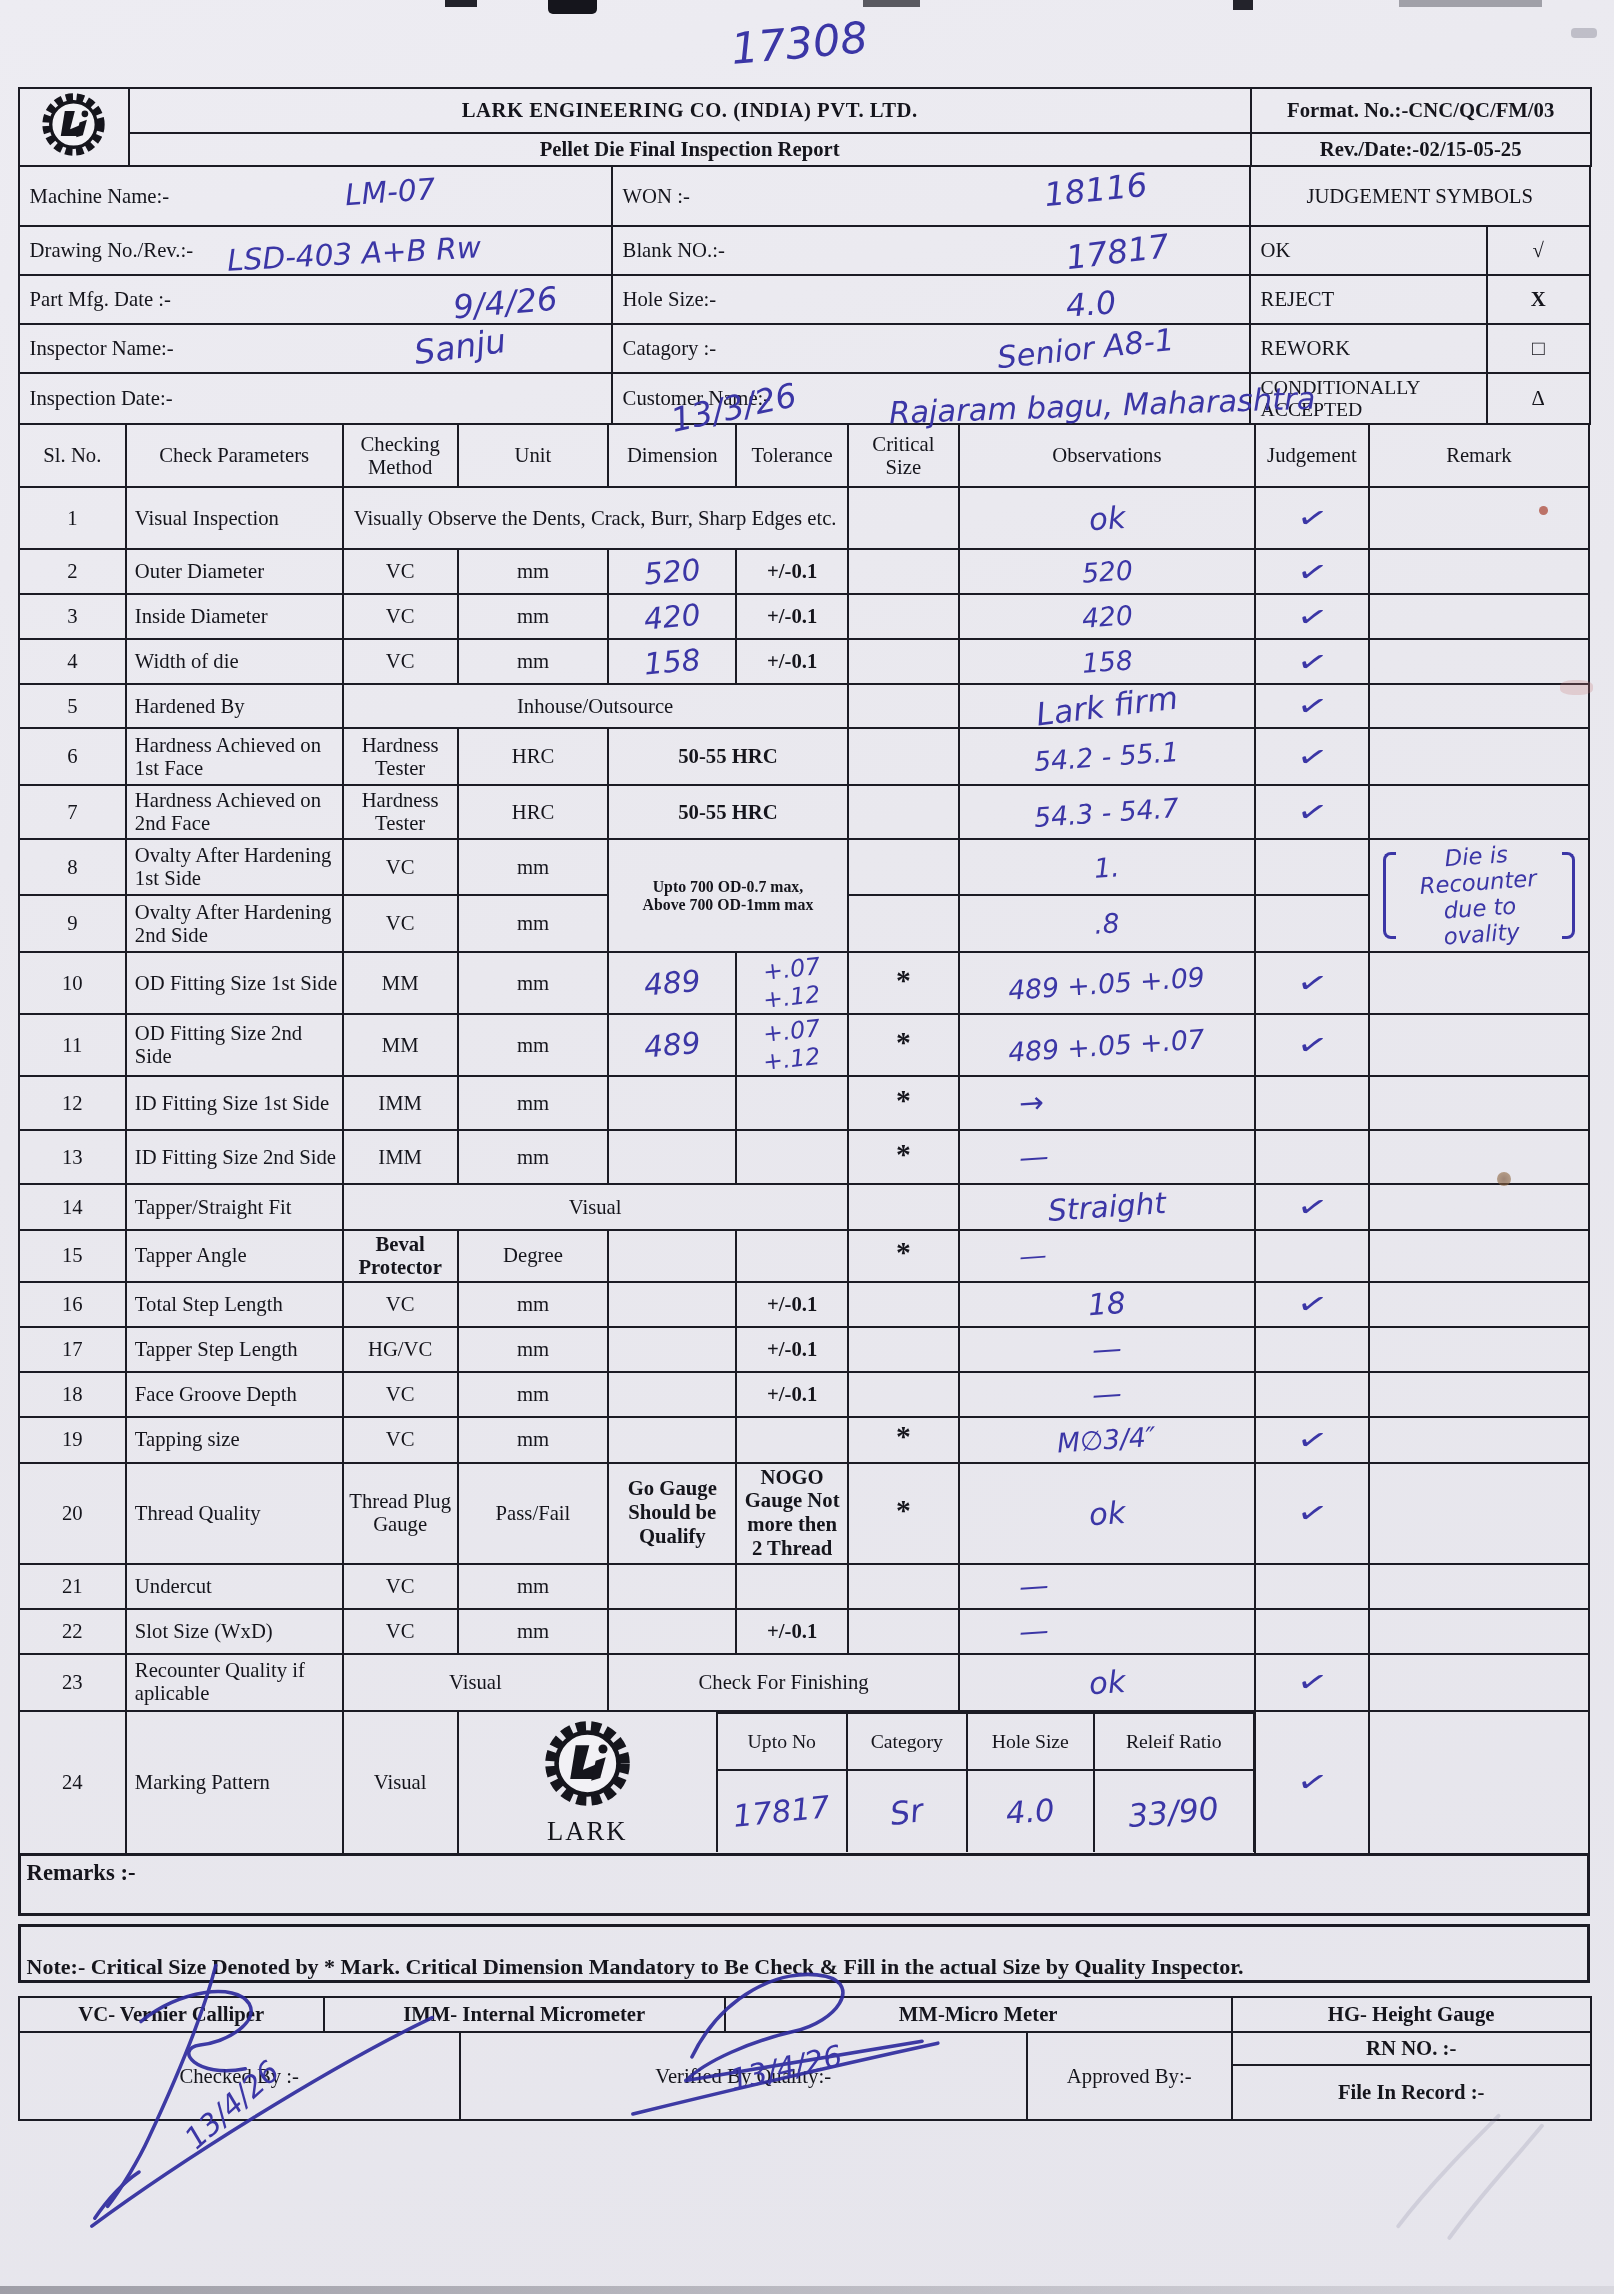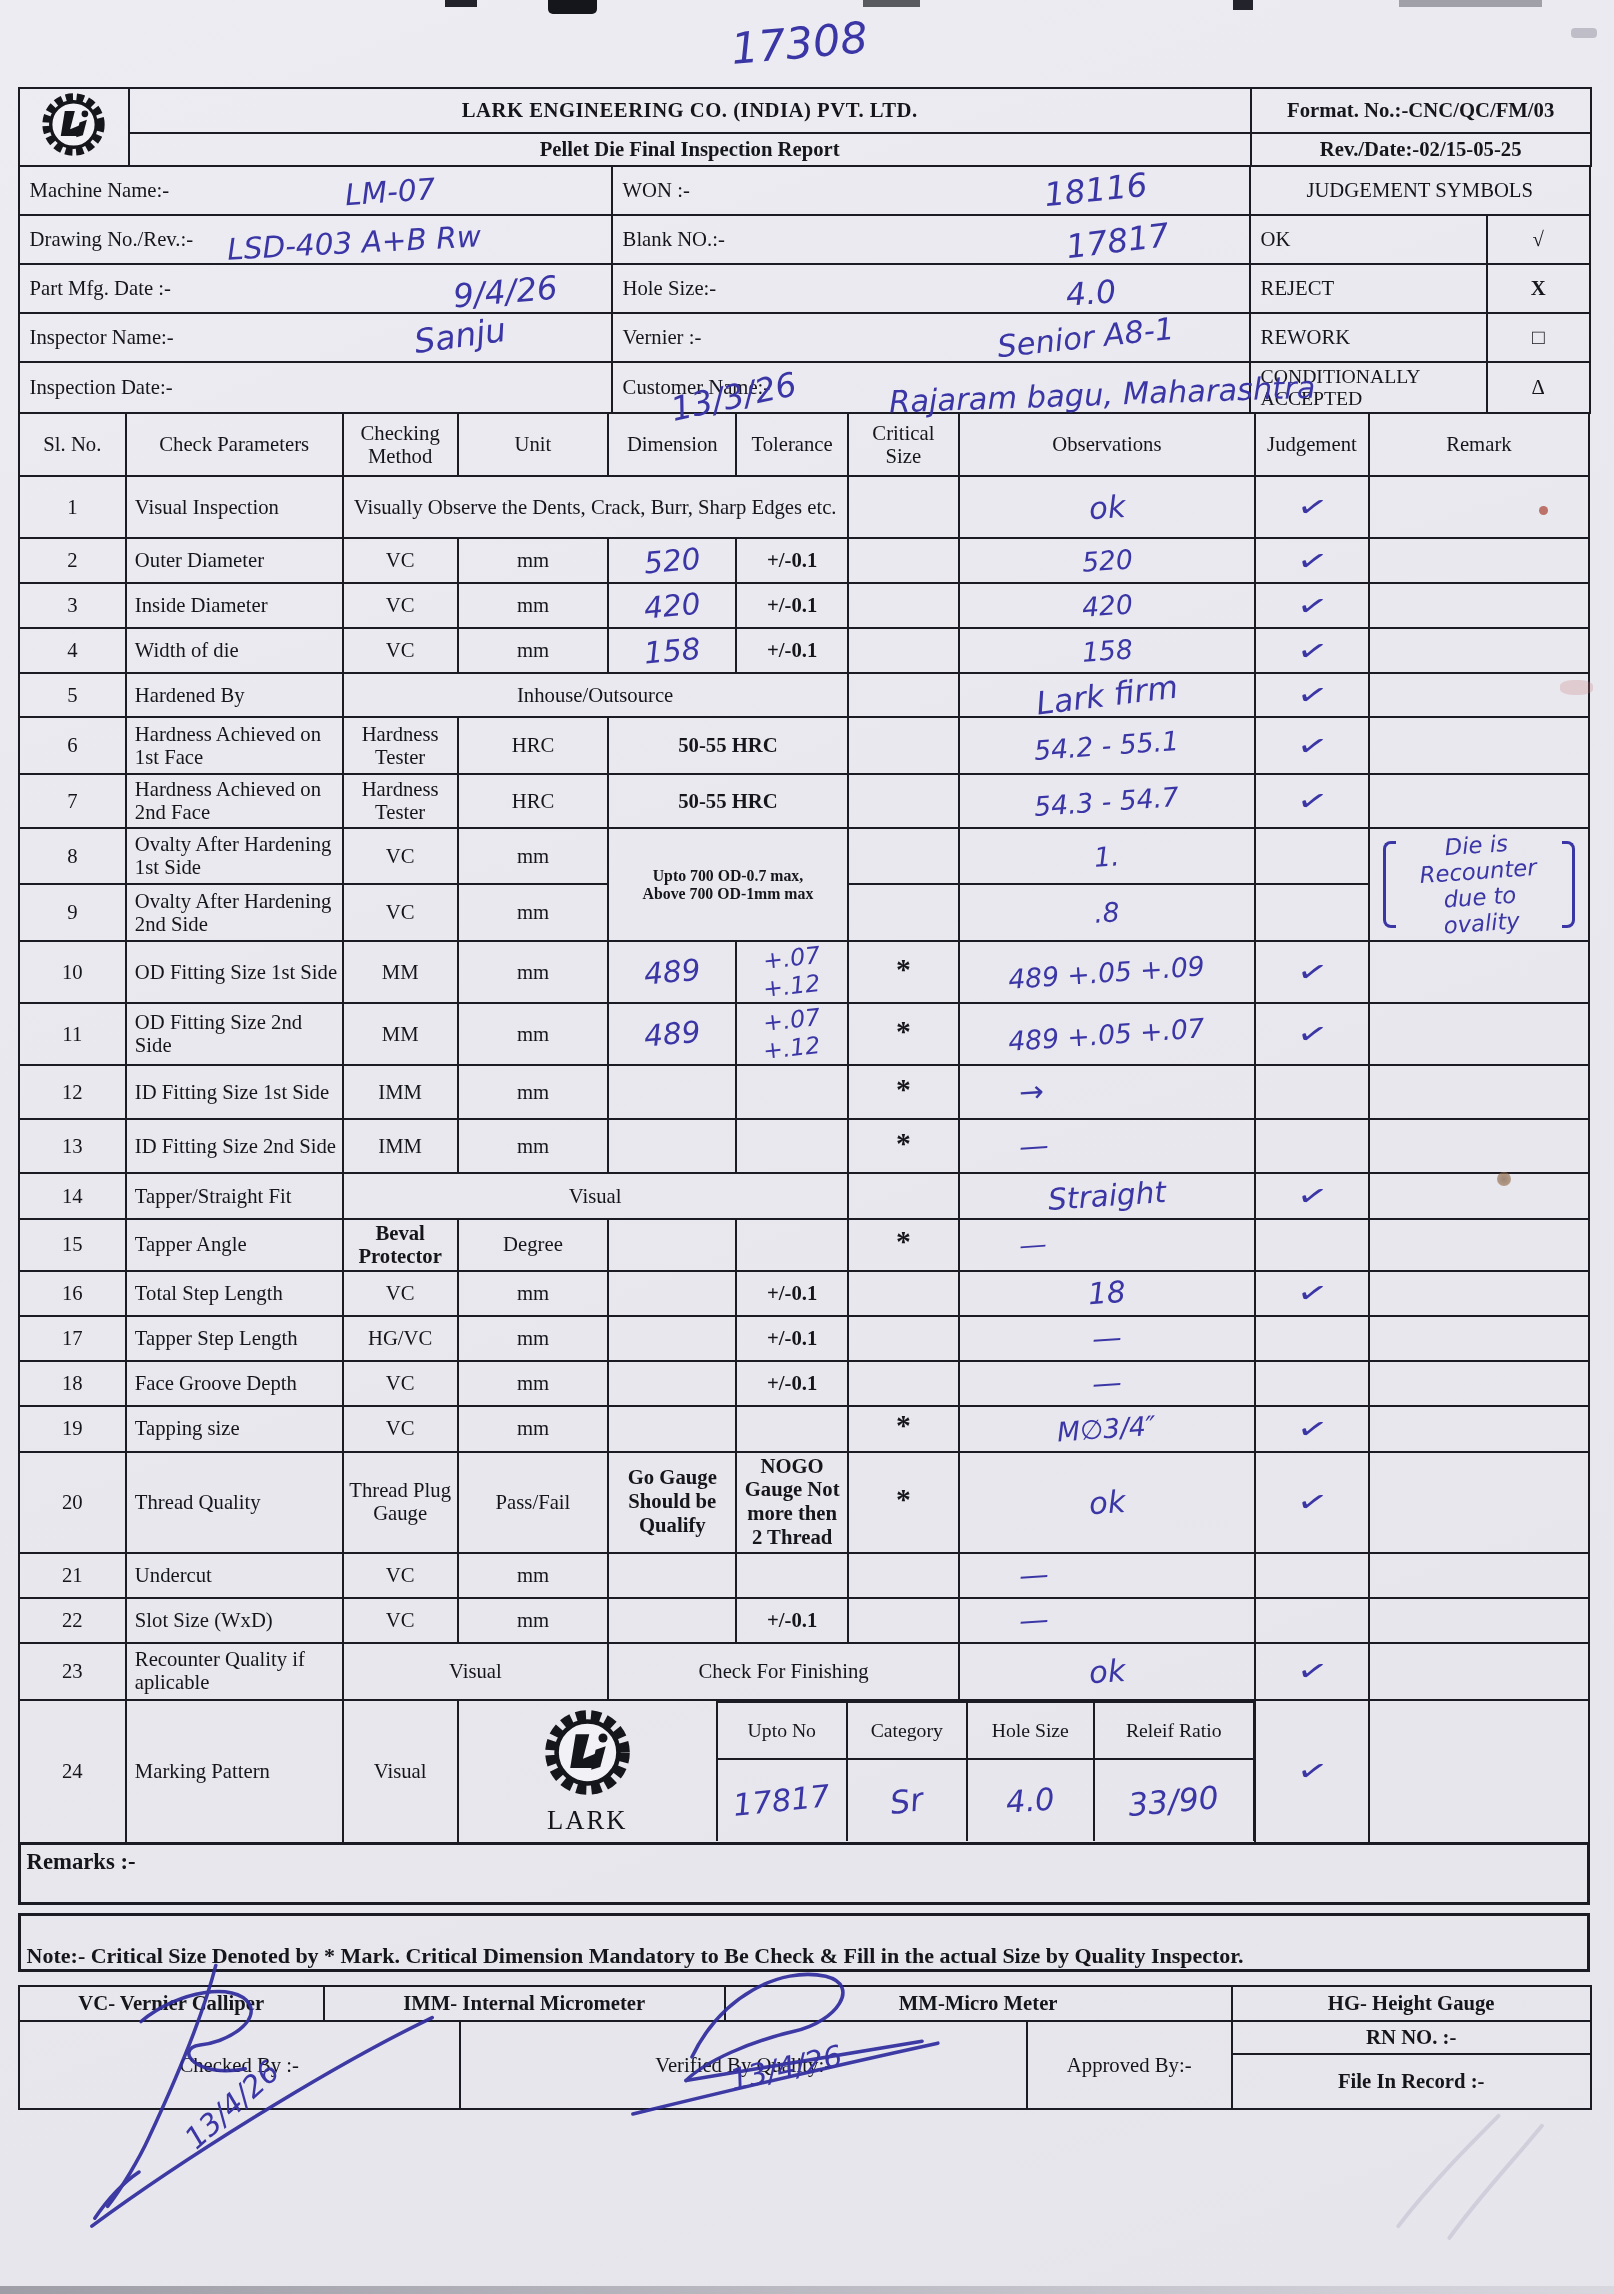--- a/index.html
+++ b/index.html
@@ -99,21 +99,21 @@
       </table>
 
     <table class="t stack">
       <colgroup>
           <col style="width:593px">
           <col style="width:638px">
           <col style="width:237px">
           <col style="width:103px">
         </colgroup>
       <tbody>
-          <tr style="height:49px">
+          <tr style="height:60px">
         <td class="il">
           <span class="lbl">Machine Name:-</span>
           <span class="hw iv" style="left:325px;top:7.9px;transform:rotate(-4deg)">LM-07</span>
         </td>
         <td class="il">
           <span class="lbl">WON :-</span>
           <span class="hw iv" style="left:431px;top:3.9px;transform:rotate(-6deg);font-size:32.5px">18116</span>
         </td>
         <td class="jt" colspan="2">JUDGEMENT SYMBOLS</td>
       </tr>
@@ -140,21 +140,21 @@
         </td>
         <td class="il"><span>REJECT</span></td>
         <td class="sym b"><span>X</span></td>
       </tr>
       <tr style="height:49px">
         <td class="il">
           <span class="lbl">Inspector Name:-</span>
           <span class="hw iv" style="left:394px;top:2px;transform:rotate(-8deg);font-size:33px">Sanju</span>
         </td>
         <td class="il">
-          <span class="lbl">Vernier :-</span>
+          <span class="lbl">Catagory :-</span>
           <span class="hw iv" style="left:384px;top:5.9px;transform:rotate(-6deg);font-size:30.5px">Senior A8-1</span>
         </td>
         <td class="il"><span>REWORK</span></td>
         <td class="sym"><span>□</span></td>
       </tr>
       <tr style="height:51px">
         <td class="il">
           <span class="lbl">Inspection Date:-</span>
           <span class="hw iv" style="left:650px;top:13.8px;transform:rotate(-12deg);font-size:33px">13/3/26</span>
         </td>

